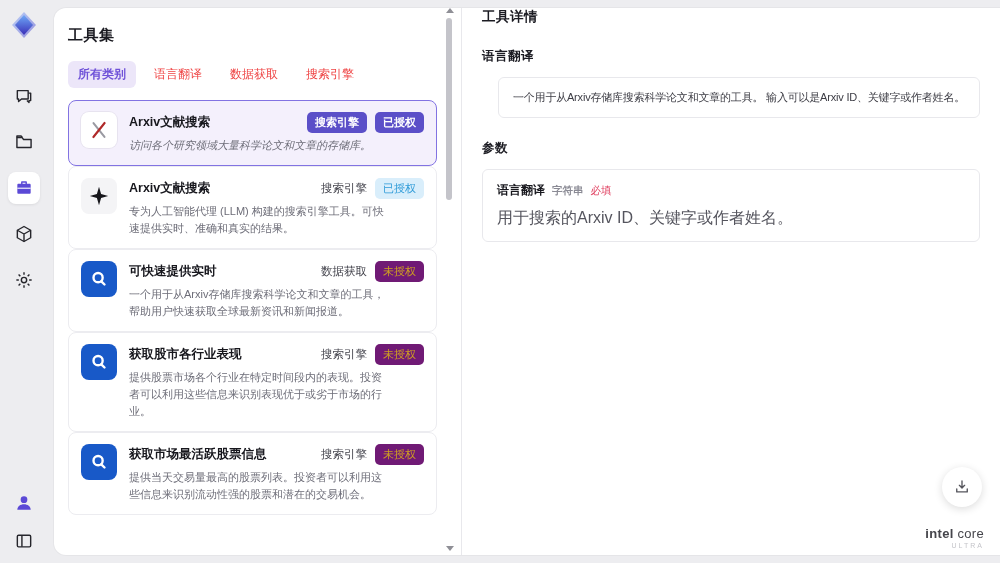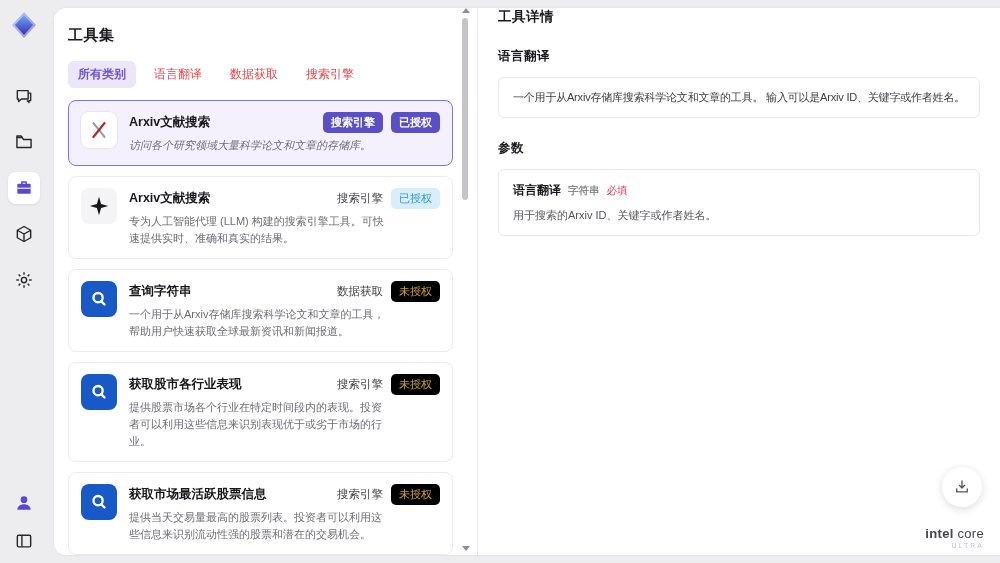--- a/index.html
+++ b/index.html
@@ -45,21 +45,21 @@
   .tab {
     font-size:12px; color:#ef4444; padding:5px 10px; border-radius:6px;
     cursor:pointer; white-space:nowrap;
   }
   .tab.active { background:#ece6f9; color:#6f52d8; font-weight:700; }
 
   
   .tool-list { position:relative; padding-right:24px; height:474px; overflow:hidden; }
   .card {
     position:relative; background:#fff; border:1px solid #ececf0; border-radius:8px;
-    padding:11px 12px; margin-bottom:10px; display:flex; gap:12px; cursor:pointer;
+    padding:11px 12px; display:flex; gap:12px; cursor:pointer;
   }
   .card.selected { background:#f4f0fc; border:1.5px solid #8273e2; }
   .tool-icon {
     width:36px; height:36px; border-radius:8px; flex:0 0 36px;
     display:flex; align-items:center; justify-content:center; overflow:hidden;
     background:#fff; box-shadow:0 0 0 1px rgba(0,0,0,.05);
   }
   .tool-icon.tile-gray { background:#f4f4f6; box-shadow:none; }
   .tool-icon.tile-blue { background:#1859c8; box-shadow:none; }
   .tool-body { flex:1; min-width:0; }
@@ -68,45 +68,46 @@
   .card.selected .tool-desc { max-width:330px;font-style:italic; }
   .tool-meta {
     position:absolute; top:11px; right:12px; display:flex; gap:8px; align-items:center;
   }
   .cat-text { font-size:11.5px; color:#43434c; }
   .pill {
     font-size:11px; padding:3px 8px; border-radius:5px; white-space:nowrap;
   }
   .pill.solid { background:#5b4fc8; color:#fff; font-weight:600; }
   .pill.blue { background:#d9eefb; color:#2e9bd8; }
-  .pill.amber { background:#000000; color:#cfa021; }
+  .pill.amber { background:#701a75; color:#cfa021; }
 
   
   .vscroll { position:absolute; top:0; bottom:4px; right:8px; width:8px; }
   .vscroll .arrow { position:absolute; left:1px; width:0; height:0;
     border-left:4px solid transparent; border-right:4px solid transparent; }
   .vscroll .arrow.up { top:0; border-bottom:5px solid #8f8f96; }
   .vscroll .arrow.down { bottom:0; border-top:5px solid #8f8f96; }
   .vscroll .thumb { position:absolute; top:10px; left:1px; width:6px; height:182px;
     background:#c4c4ca; border-radius:3px; }
 
   
   .detail-title { font-size:13.5px; font-weight:700; letter-spacing:.5px; }
   .section-title { font-size:12.5px; font-weight:700; margin:22px 0 12px 0; letter-spacing:.5px; }
   .info-box {
     border:1px solid #e8e8ec; border-radius:6px; padding:12px 14px;
     font-size:11px; color:#3c3c44; white-space:nowrap; overflow:hidden;
     letter-spacing:-.2px;
+    margin-left:16px;
   }
   .param-box { border:1px solid #e8e8ec; border-radius:6px; padding:12px 14px; }
   .param-head { display:flex; align-items:baseline; gap:7px; margin-bottom:9px; }
   .param-name { font-size:12px; font-weight:700; color:#17171d; }
   .param-type { font-size:10.5px; color:#8b8b95;font-weight:bold; }
   .param-req { font-size:10.5px; color:#e03f5f; }
-  .param-desc { font-size:11px; color:#55555e; }
+  .param-desc { font-size:16px; color:#55555e; }
 
   
   .fab {
     position:absolute; right:18px; bottom:56px; width:40px; height:40px;
     border-radius:50%; background:#fff; box-shadow:0 2px 8px rgba(0,0,0,.14);
     display:flex; align-items:center; justify-content:center; cursor:pointer; z-index:5;
   }
   .brand { position:absolute; right:16px; bottom:14px; text-align:right; z-index:5; }
   .brand .b1 { font-size:13px; color:#45454b; letter-spacing:.3px; }
   .brand .b1 .b1a { font-weight:700; }
@@ -222,21 +223,21 @@
             </div>
           </div>
           <div class="card">
             <div class="tool-icon tile-blue">
               <svg width="22" height="22" viewBox="0 0 24 24" fill="none" stroke="#ffffff" stroke-width="2.6" stroke-linecap="round">
                 <circle cx="11" cy="10.5" r="5"></circle>
                 <path d="M14.5 14.5L18 18"></path>
               </svg>
             </div>
             <div class="tool-body">
-              <div class="tool-name">查询字符串</div>
+              <div class="tool-name">可快速提供实时</div>
               <div class="tool-desc">一个用于从Arxiv存储库搜索科学论文和文章的工具，帮助用户快速获取全球最新资讯和新闻报道。</div>
             </div>
             <div class="tool-meta">
               <span class="cat-text">数据获取</span>
               <span class="pill amber">未授权</span>
             </div>
           </div>
           <div class="card">
             <div class="tool-icon tile-blue">
               <svg width="22" height="22" viewBox="0 0 24 24" fill="none" stroke="#ffffff" stroke-width="2.6" stroke-linecap="round">

